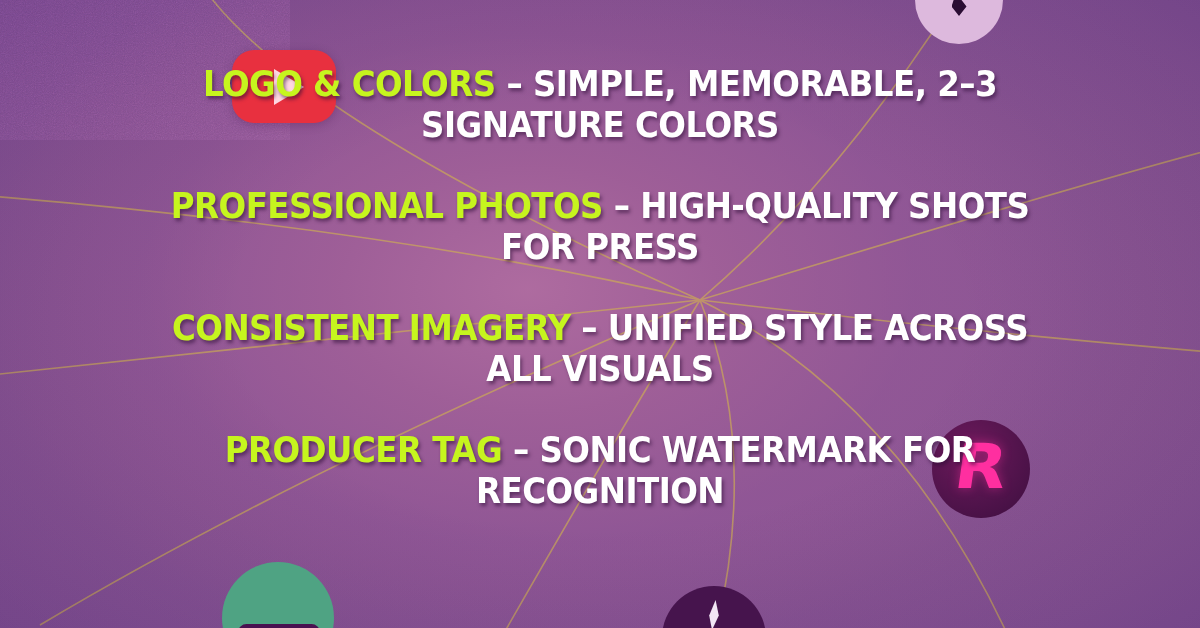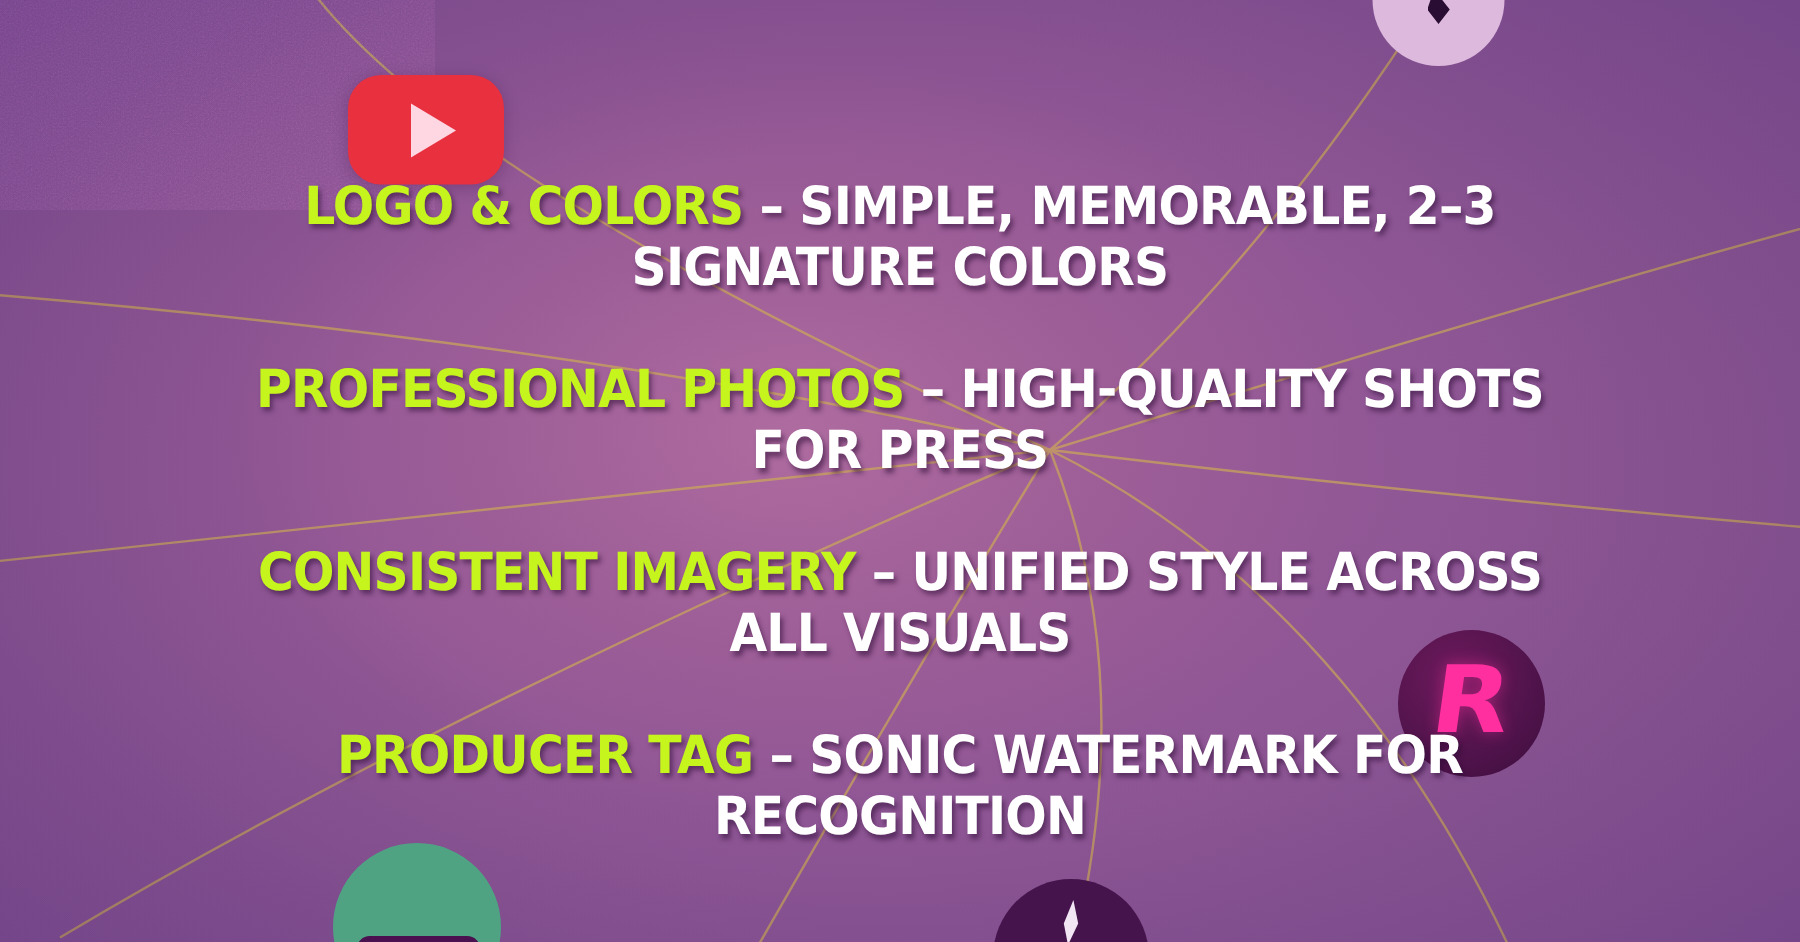--- a/index.html
+++ b/index.html
@@ -130,21 +130,21 @@
   }
 
   
   .lines {
     position: absolute;
     inset: 0;
     display: flex;
     flex-direction: column;
     justify-content: flex-start;
     align-items: center;
-    padding-top: 118px;
+    padding-top: 64px;
     box-sizing: border-box;
   }
   .line {
     width: 1000px;
     text-align: center;
     font-size: 35px;
     font-weight: 900;
     letter-spacing: -0.6px;
     line-height: 1.17;
     text-transform: uppercase;

